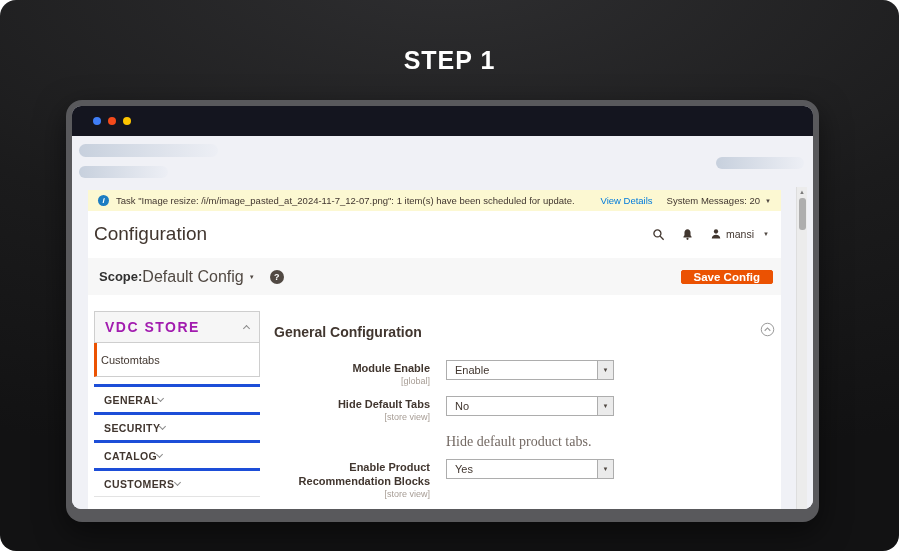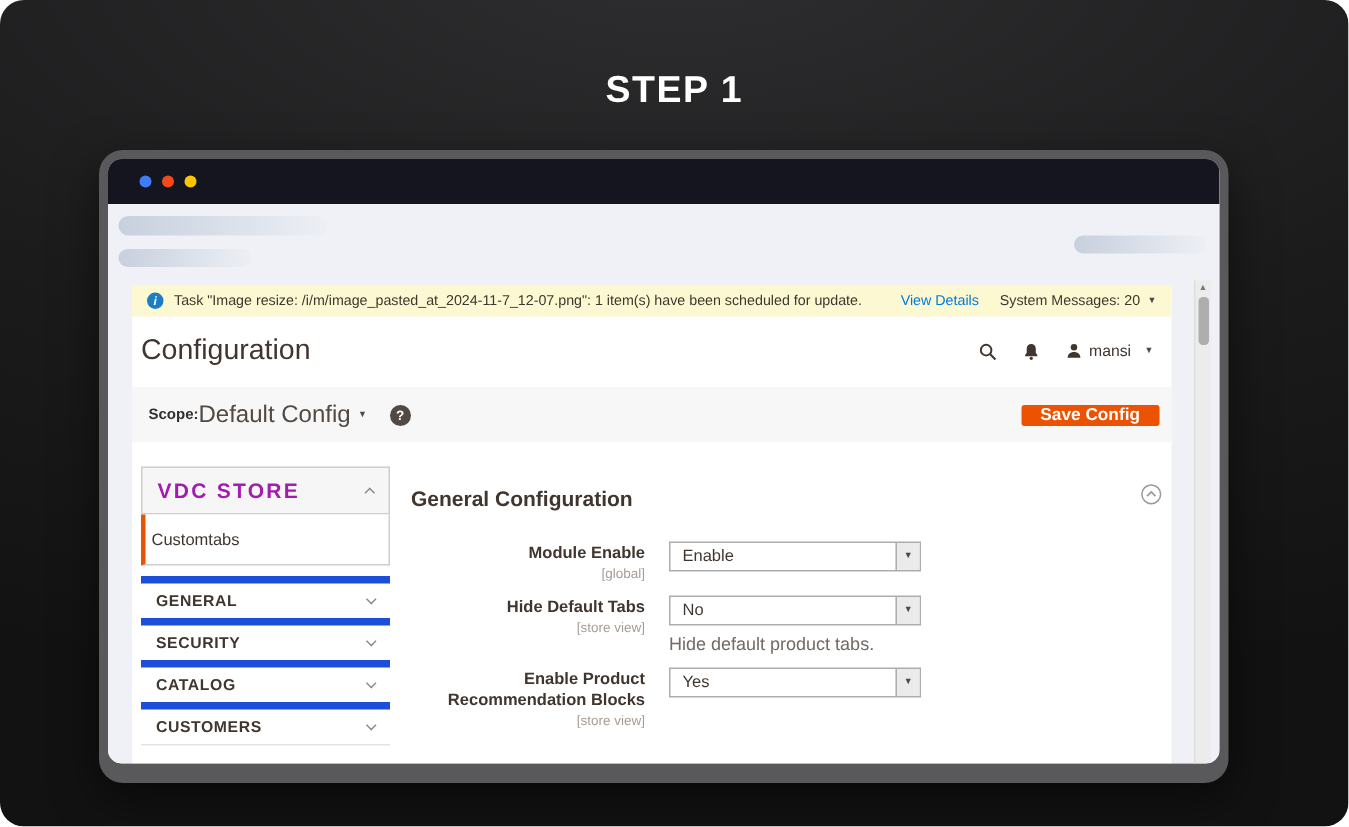--- a/index.html
+++ b/index.html
@@ -40,58 +40,58 @@
   .sys-msg{color:#41362f;white-space:nowrap;}
   .caret{font-size:6px;color:#514943;margin-left:5px;}
 
   .page-header{display:flex;align-items:center;justify-content:space-between;padding:12px 12px 0 6px;}
   .page-title{font-size:19px;font-weight:400;color:#41362f;margin:0;}
   .header-actions{display:flex;align-items:center;gap:16px;}
   .icon-btn{display:inline-flex;align-items:center;cursor:pointer;}
   .user-chip{display:inline-flex;align-items:center;gap:4px;font-size:10.5px;color:#41362f;cursor:pointer;}
 
   .scope-bar{margin-top:13px;background:#f7f7f7;height:37px;display:flex;align-items:center;padding:0 8px 0 11px;}
-  .scope-label{font-size:10px;font-weight:bold;color:#303030;}
+  .scope-label{font-size:13px;font-weight:bold;color:#303030;}
   .scope-value{font-size:16px;color:#514943;cursor:pointer;}
   .help-icon{width:14px;height:14px;border-radius:50%;background:#514943;color:#fff;font-size:9px;font-weight:bold;
     display:inline-flex;align-items:center;justify-content:center;margin-left:15px;cursor:pointer;}
   .scope-spacer{flex:1;}
   .save-btn{background:#eb5202;border:1px solid #eb5202;color:#ffffff;font-size:11.5px;font-weight:bold;
     height:14px;padding:0 12px;border-radius:2px;cursor:pointer;font-family:"Liberation Sans",sans-serif;}
 
   .body-cols{display:flex;margin-top:16px;padding-left:6px;}
   .sidebar{width:166px;flex:0 0 auto;}
   .store-header{height:32px;border:1px solid #cecece;background:#f6f6f6;display:flex;align-items:center;
     justify-content:space-between;padding:0 10px;cursor:pointer;}
   .store-title{font-size:14px;font-weight:800;letter-spacing:1.5px;color:#a21caf;}
   .active-item{height:34px;border:1px solid #cecece;border-top:none;border-left:3px solid #eb5202;background:#fff;
     display:flex;align-items:center;padding:0 4px;font-size:11px;color:#41362f;cursor:pointer;}
   .sections{margin-top:7px;border-bottom:1px solid #e3e3e3;}
-  .section-row{height:28px;border-top:5px solid #1d4ed8;display:flex;align-items:center;justify-content:space-between;
+  .section-row{height:28px;border-top:3px solid #1d4ed8;display:flex;align-items:center;justify-content:flex-start;
     padding:4px 10px;font-size:10.5px;font-weight:bold;letter-spacing:0.4px;color:#41362f;cursor:pointer;}
 
   .chev{display:inline-block;width:5px;height:5px;border-right:1.5px solid #8a8a8a;border-bottom:1.5px solid #8a8a8a;}
   .chev-down{transform:rotate(45deg);margin-top:-3px;}
   .chev-up{transform:rotate(-135deg);margin-top:3px;}
 
   .main{flex:1;padding:11px 6px 0 14px;}
   .gc-row{display:flex;align-items:center;justify-content:space-between;}
   .gc-title{font-size:14px;font-weight:bold;color:#41362f;}
 
   .field-row{display:flex;}
   .row1{margin-top:19px;} .row2{margin-top:9px;} .row3{margin-top:7px;}
   .field-label{width:164px;flex:0 0 auto;text-align:right;padding-right:8px;padding-top:2px;}
   .label-main{font-size:11px;font-weight:bold;color:#41362f;line-height:1.25;}
   .label-scope{font-size:9px;color:#a79d95;line-height:1.3;}
   .field-input{width:168px;margin-left:8px;}
   .select{height:20px;border:1px solid #adadad;background:#fff;display:flex;align-items:stretch;cursor:pointer;}
   .select-val{flex:1;display:flex;align-items:center;padding-left:8px;font-size:11px;color:#41362f;}
   .select-arrow{width:16px;border-left:1px solid #adadad;background:#ebebeb;display:flex;align-items:center;justify-content:center;
     font-size:6px;color:#514943;}
-  .note{font-size:12px;color:#736963;margin-top:4px;line-height:1.4;max-width:235px;}
+  .note{font-size:14px;color:#736963;margin-top:16px;line-height:1.4;max-width:235px;font-family:Liberation Serif, serif;}
 
   .scrollbar{position:absolute;right:6px;top:51px;bottom:0;width:11px;background:#ececec;border-left:1px solid #dedede;}
   .sb-arrow{width:100%;height:10px;display:flex;align-items:center;justify-content:center;font-size:6px;color:#7a7a7a;}
   .sb-thumb{position:absolute;left:2px;top:11px;width:7px;height:32px;background:#aeaeae;border-radius:3px;cursor:pointer;}
 </style>
 </head>
 <body>
 
 <div class="scene">
   <div class="step-title">STEP 1</div>

